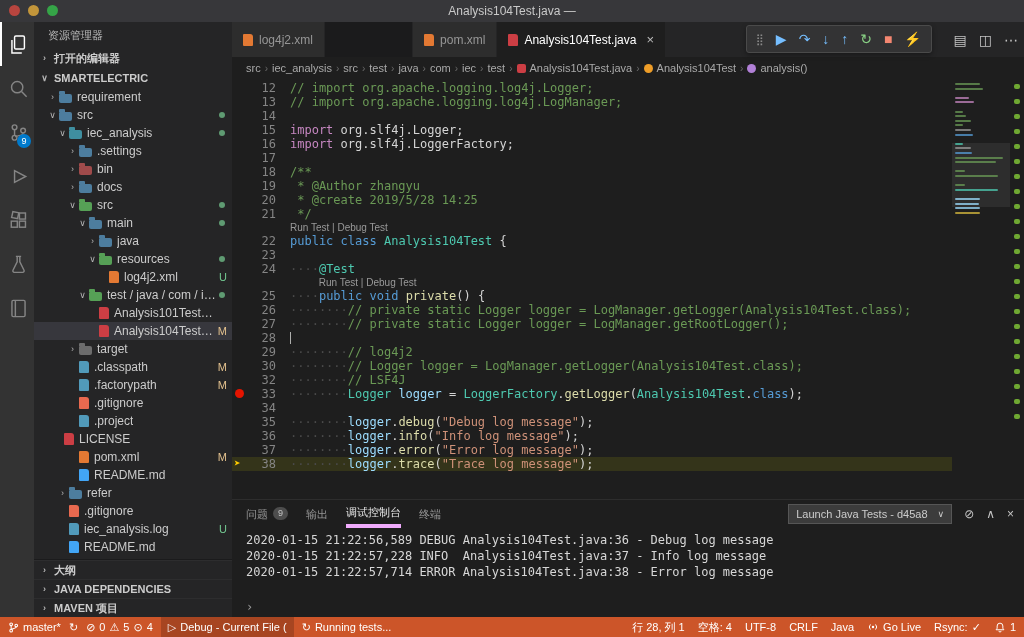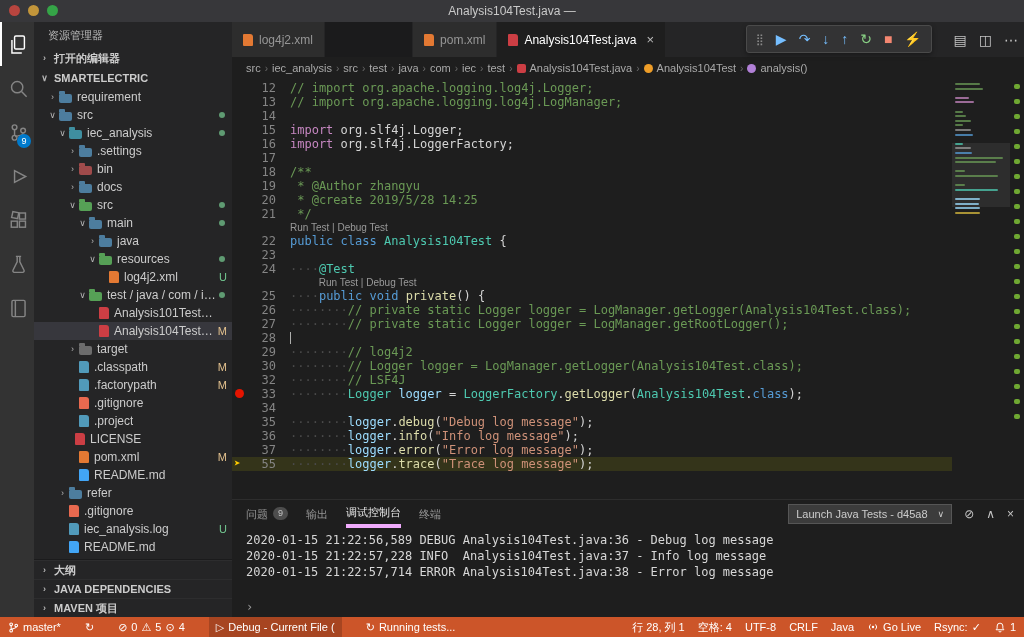--- a/index.html
+++ b/index.html
@@ -88,21 +88,21 @@
   .panel-tab { font-size:11px; color:#969696; height:28px; line-height:26px; display:flex; align-items:center; gap:5px; cursor:pointer; border-bottom:1px solid transparent; }
   .panel-tab.active { color:#e7e7e7; border-bottom:4px solid #f0abfc; }
   .ptab-badge { background:#4d4d4d; color:#c4c4c4; border-radius:8px; font-size:9px; padding:0 5px; height:13px; line-height:13px; }
   .panel-right { position:absolute; right:10px; top:0; height:28px; display:flex; align-items:center; gap:12px; color:#c5c5c5; }
   .launch-select { background:#3c3c3c; border:1px solid #565656; color:#cccccc; font-size:11px; height:20px; display:flex; align-items:center; gap:10px; padding:0 7px; max-width:168px; cursor:pointer; }
   .launch-select span.lbl { white-space:nowrap; overflow:hidden; text-overflow:ellipsis; max-width:135px; }
   .panel-body { flex:1; padding:4px 14px 2px; font:12px/16px "DejaVu Sans Mono",monospace; color:#d7d7d7; white-space:pre; overflow:hidden; display:flex; flex-direction:column; }
   .console-prompt { margin-top:auto; color:#9a9a9a; font-size:12px; }
 
   
-  .statusbar { height:20px; background:#cc5529; display:flex; align-items:flex-start; color:#ffffff; font-size:11px; padding:0 8px; gap:24px; }
+  .statusbar { height:20px; background:#cc5529; display:flex; align-items:flex-start; color:#ffffff; font-size:11px; padding:0 8px; gap:8px; }
   .sb-item { display:flex; align-items:center; gap:4px; cursor:pointer; white-space:nowrap; height:100%; }
   .sb-debug { background:rgba(0,0,0,0.18); padding:0 7px; }
   .sb-right { margin-left:auto; display:flex; gap:13px; align-items:center; height:100%; }
   .sb-ico { font-size:11px; }
   svg.sbsvg { display:block; }
 </style>
 </head>
 <body>
 
 <div class="titlebar">
@@ -272,21 +272,21 @@
         <div class="tree-row" title=".gitignore" style="padding-left: 32px;">
           <span class="chev"></span>
           <span class="ficon file" style="background: rgb(232, 105, 79);"></span>
           <span class="tree-label">.gitignore</span>
         </div>
         <div class="tree-row" title=".project" style="padding-left: 32px;">
           <span class="chev"></span>
           <span class="ficon file" style="background: rgb(81, 154, 186);"></span>
           <span class="tree-label">.project</span>
         </div>
-        <div class="tree-row" title="LICENSE" style="padding-left: 28px;">
+        <div class="tree-row" title="LICENSE" style="padding-left: 17px;">
           <span class="chev"></span>
           <span class="ficon file" style="background: rgb(204, 62, 68);"></span>
           <span class="tree-label">LICENSE</span>
         </div>
         <div class="tree-row" title="pom.xml" style="padding-left: 32px;">
           <span class="chev"></span>
           <span class="ficon file" style="background: rgb(227, 121, 51);"></span>
           <span class="tree-label">pom.xml</span>
           <span class="git-badge gb-M">M</span>
         </div>
@@ -555,21 +555,21 @@
           </div>
           <div class="code-row">
             <span class="glyph"></span>
             <span class="ln">37</span>
             <span class="code-text"><span class="tk-w">········</span><span class="tk-v">logger</span><span class="tk-p">.</span><span class="tk-m">error</span><span class="tk-p">(</span><span class="tk-s">"Error log message"</span><span class="tk-p">);</span></span>
           </div>
           <div class="code-row current">
             <span class="glyph">
               <span class="dbg-arrow">➤</span>
             </span>
-            <span class="ln">55</span>
+            <span class="ln">38</span>
             <span class="code-text"><span class="tk-w">········</span><span class="tk-v">logger</span><span class="tk-p">.</span><span class="tk-m">trace</span><span class="tk-p">(</span><span class="tk-s">"Trace log message"</span><span class="tk-p">);</span></span>
           </div>
         </div>
       <div class="minimap" id="minimap">
         <div class="mm-band"></div>
       <div class="mm-mark" style="top: 4px; width: 25.2px; background: rgb(106, 153, 85);"></div>
           <div class="mm-mark" style="top: 8.6px; width: 27.6px; background: rgb(106, 153, 85);"></div>
           <div class="mm-mark" style="top: 17.8px; width: 14.4px; background: rgb(197, 134, 192);"></div>
           <div class="mm-mark" style="top: 22.4px; width: 18.6px; background: rgb(197, 134, 192);"></div>
           <div class="mm-mark" style="top: 31.6px; width: 8px; background: rgb(106, 153, 85);"></div>

